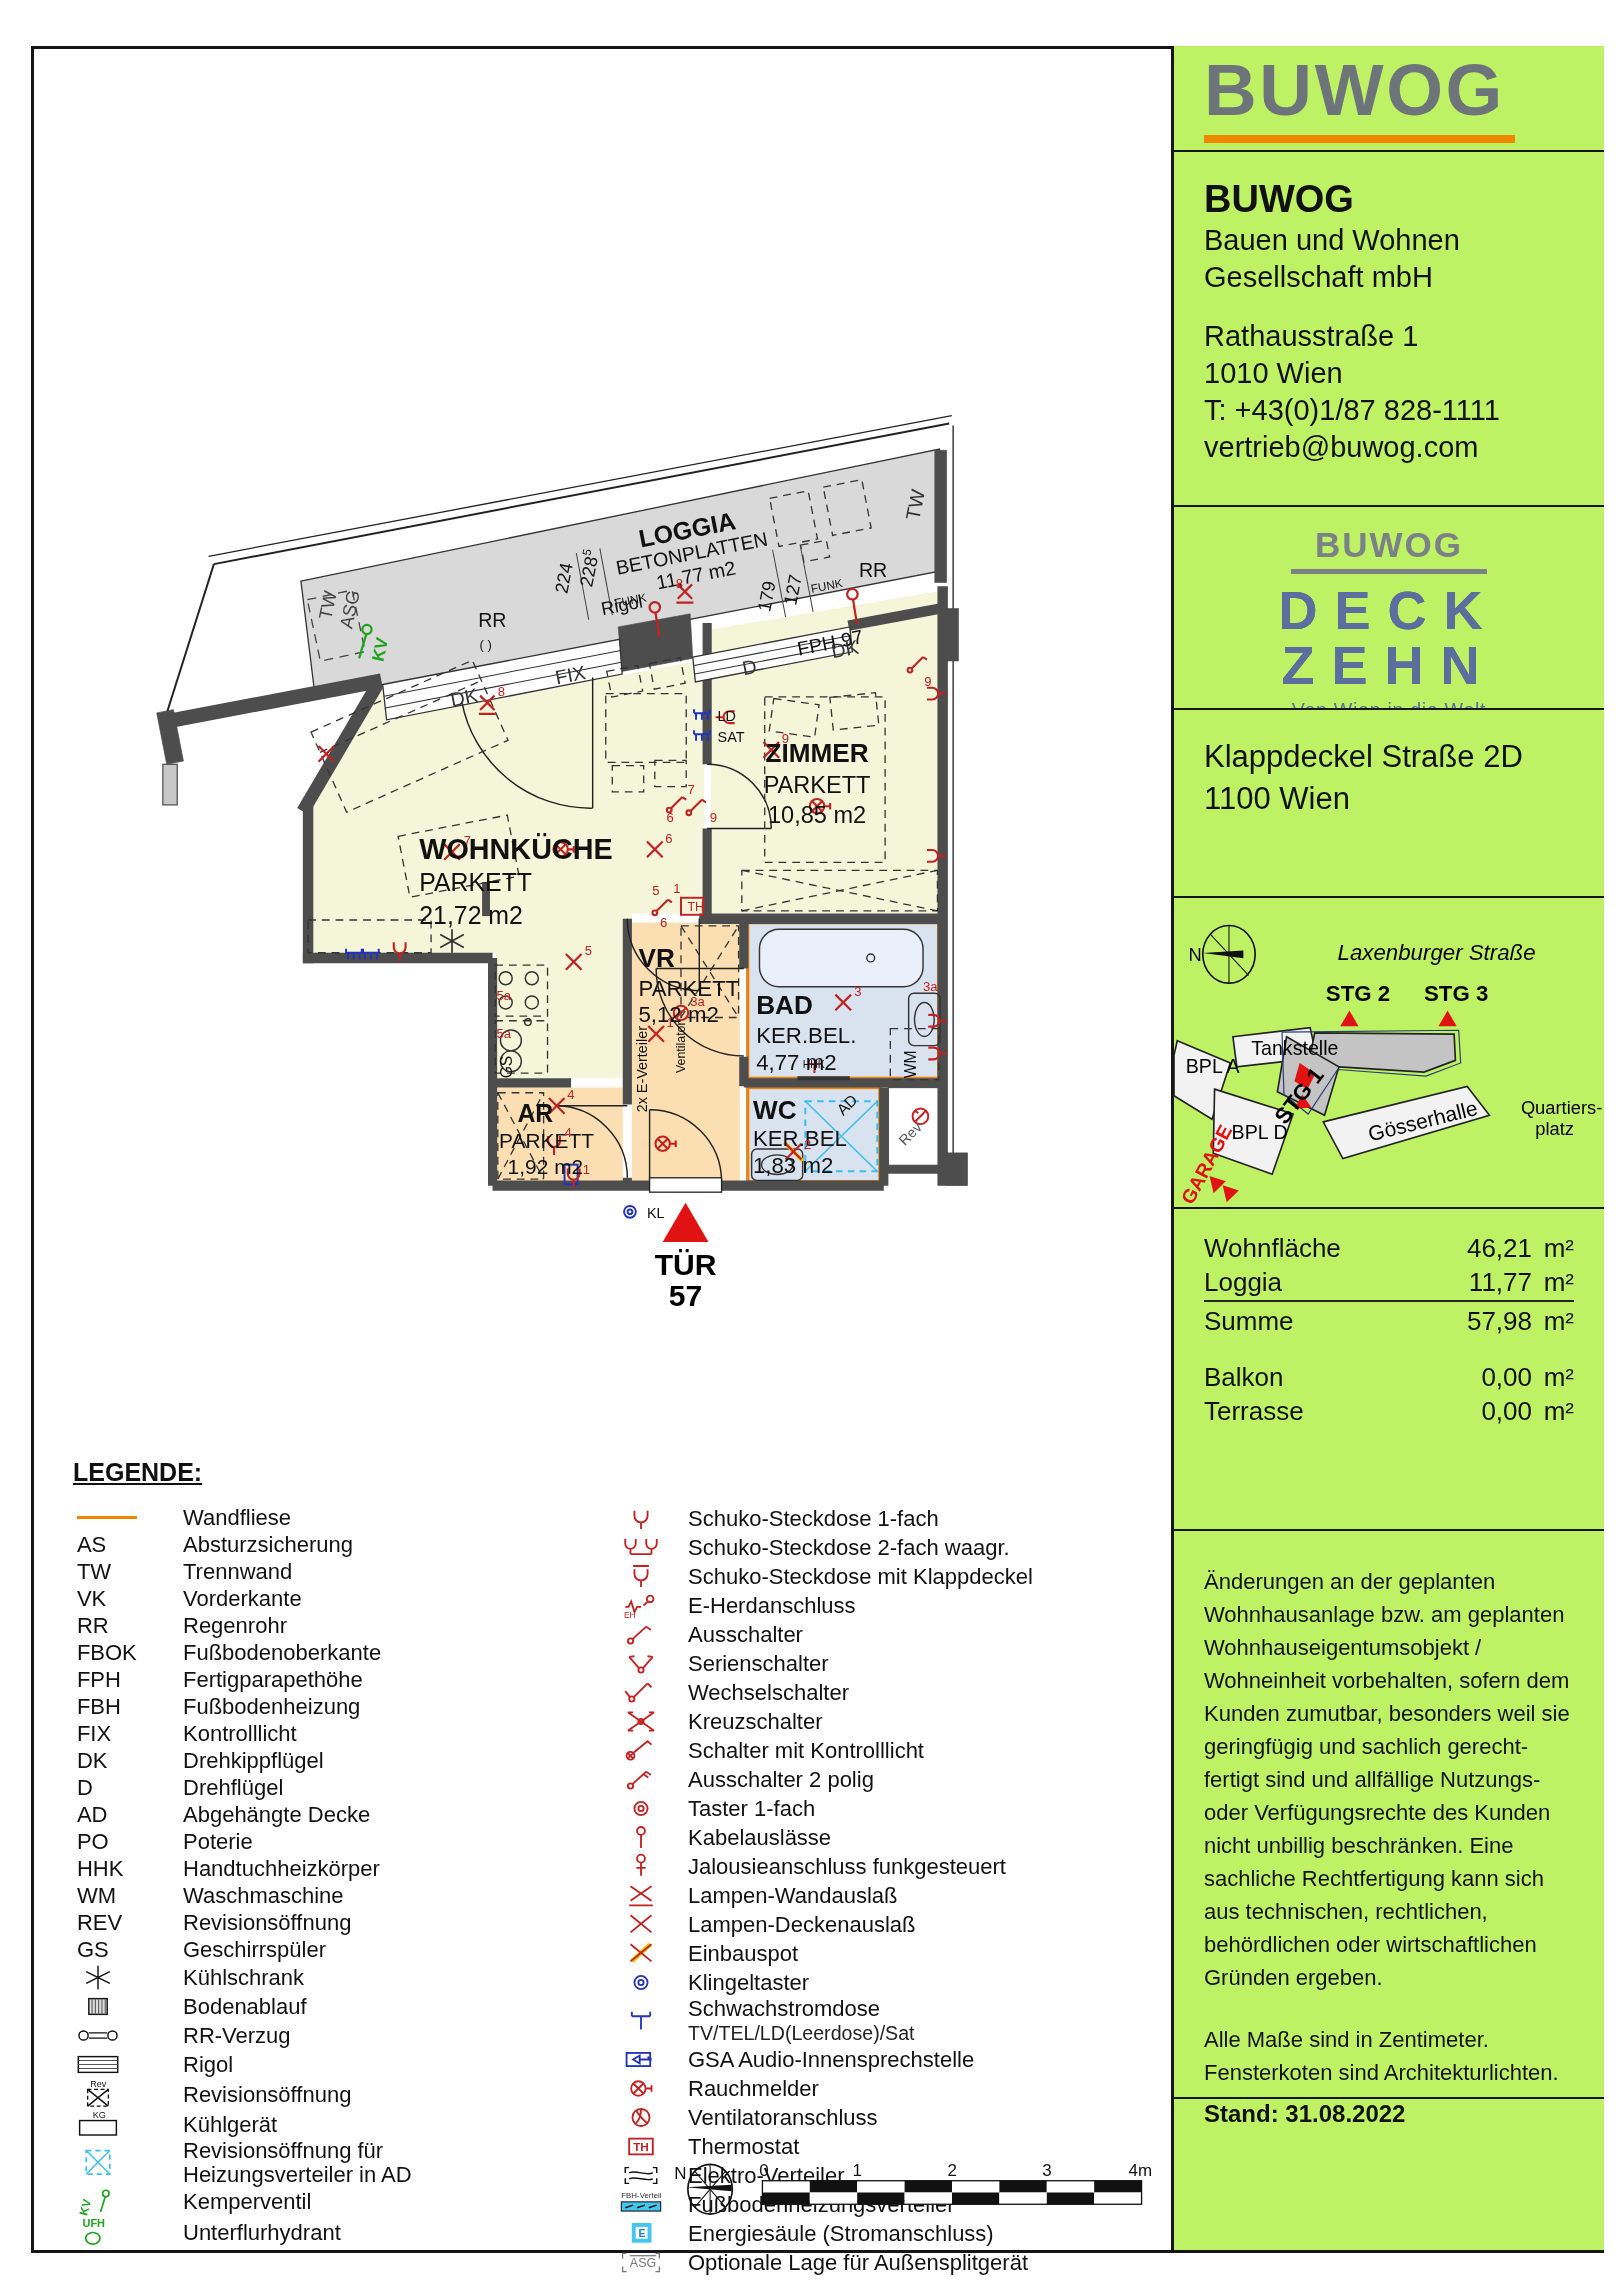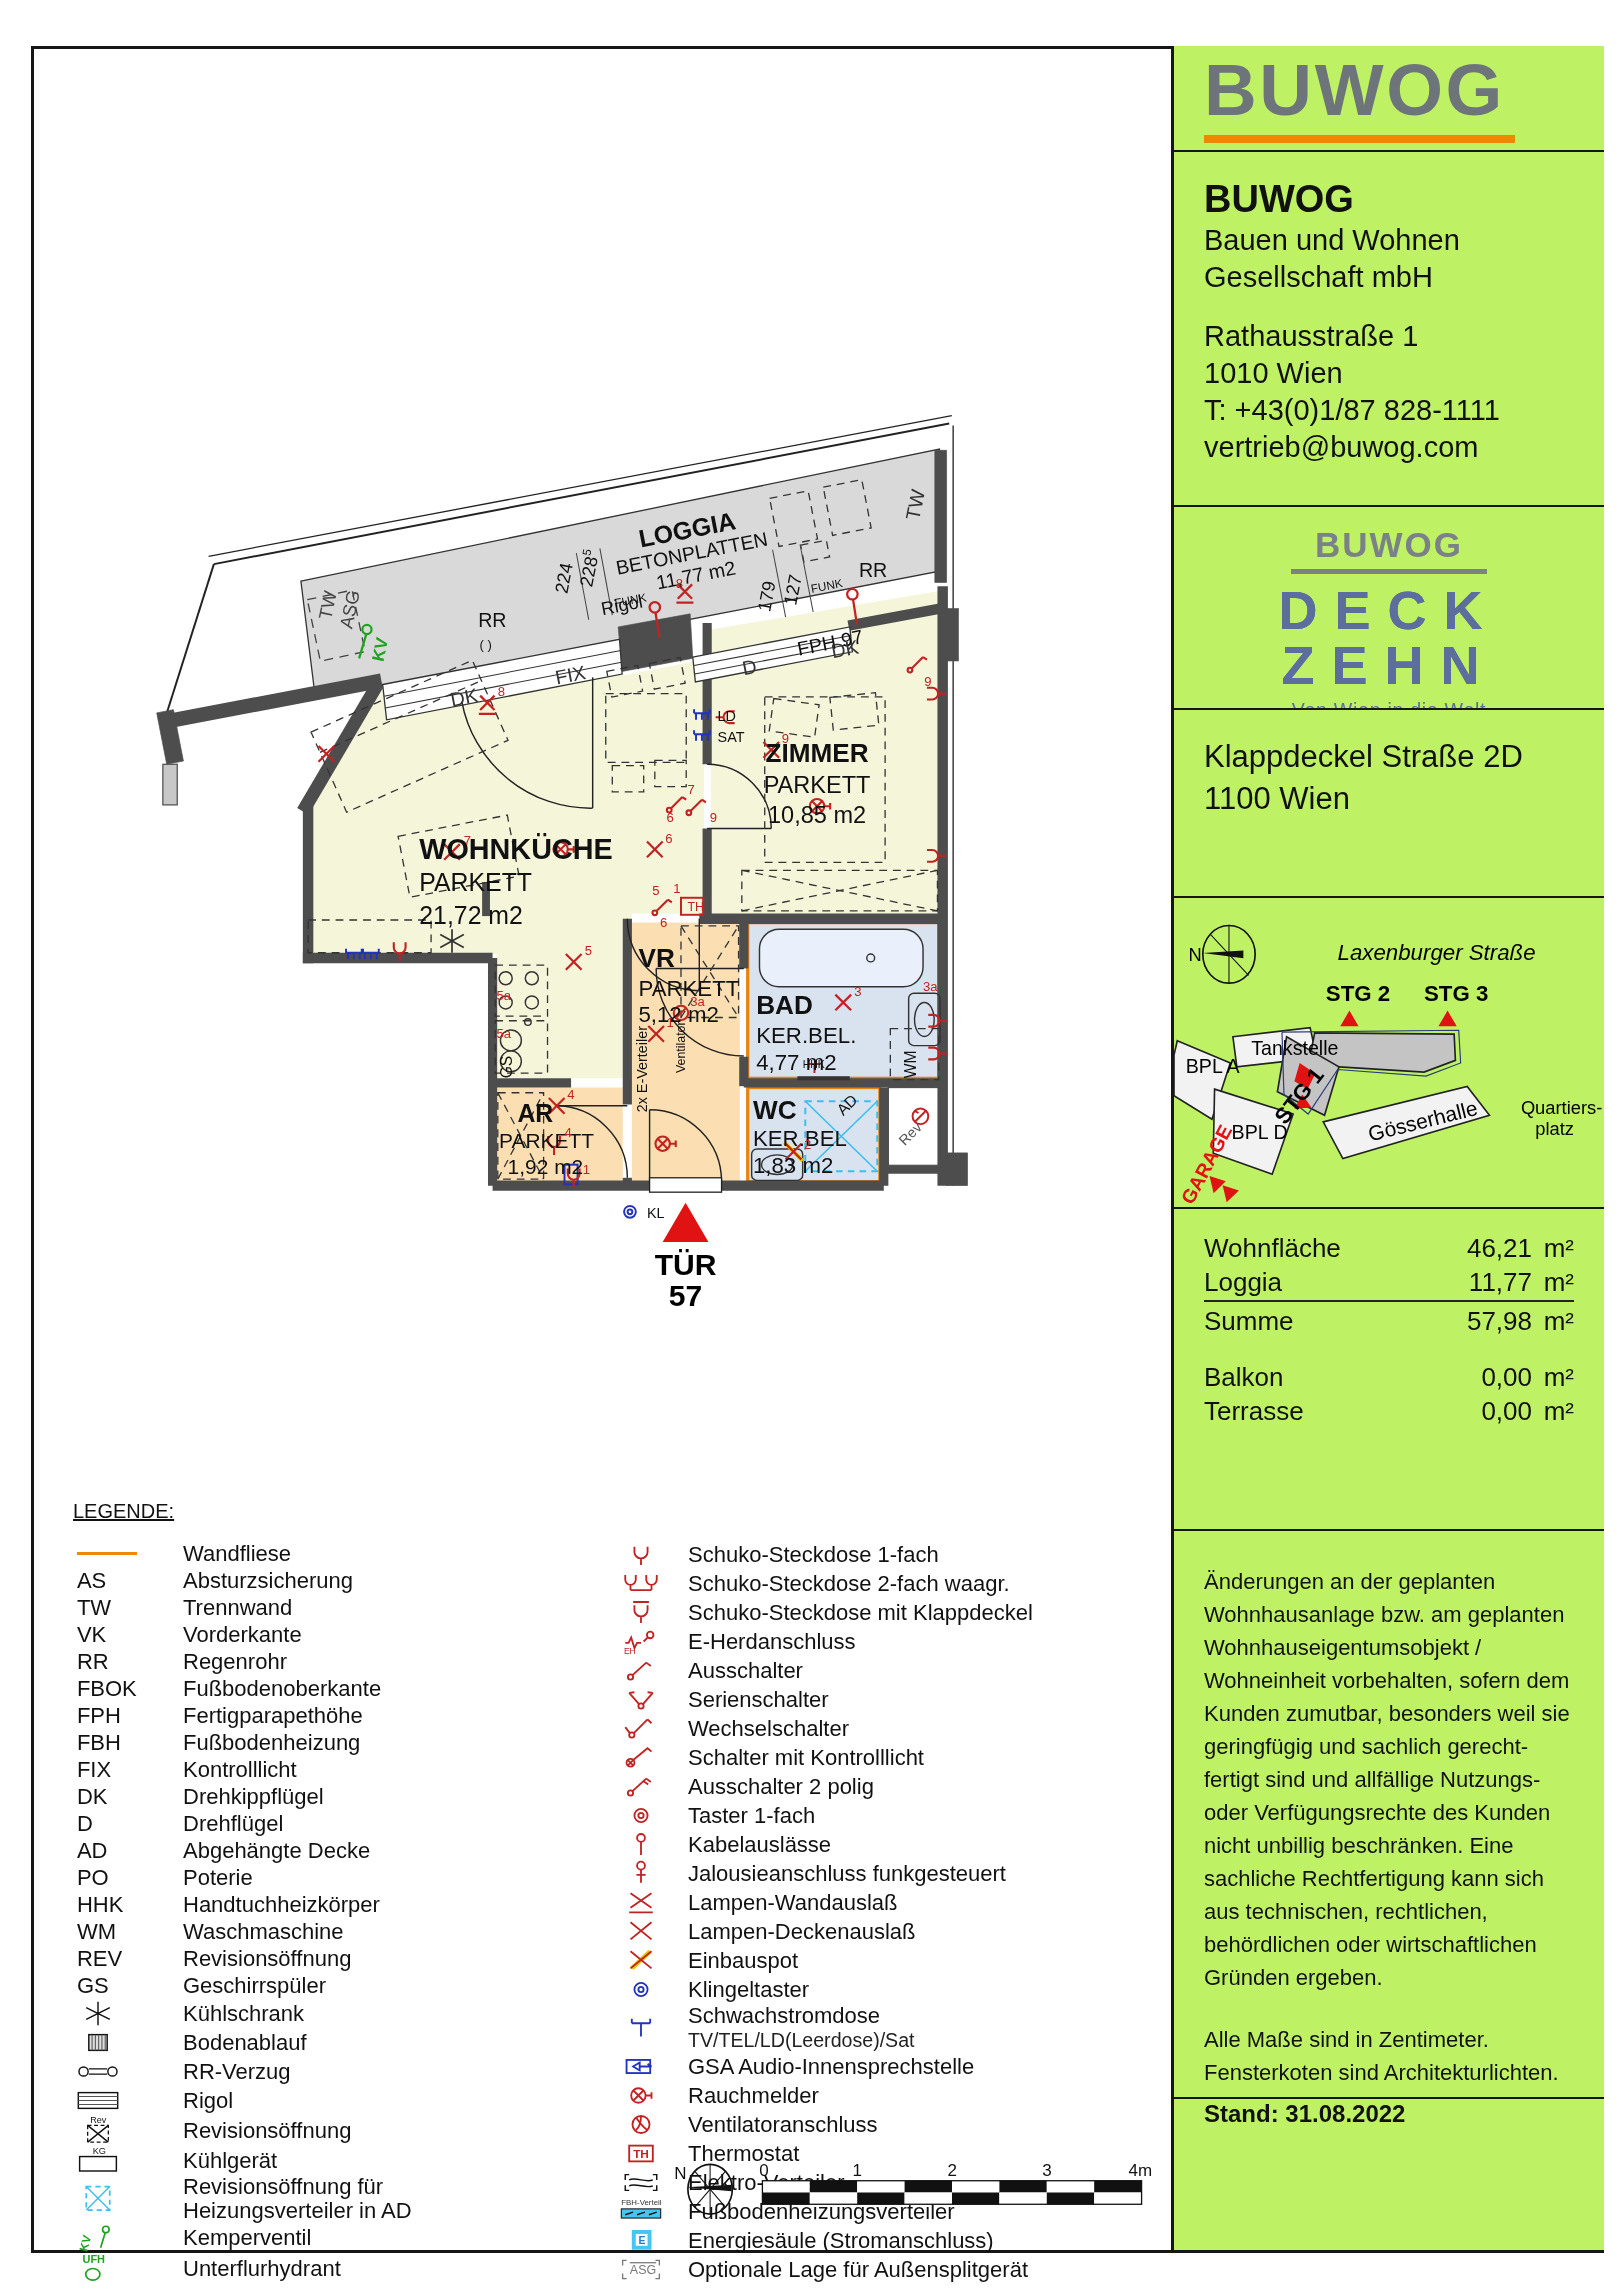--- a/index.html
+++ b/index.html
@@ -30,21 +30,21 @@
   .irow .lab{flex:1;}
   .irow .val{width:85px;text-align:right;}
   .irow .unit{width:42px;text-align:right;}
   .irule{border-top:2px solid #222;margin:1.3px 0;}
   .ispace{height:22px;}
   .sec-disc{height:568px;padding-top:34px;font-size:22px;line-height:33px;}
   .sec-disc p{margin:0 0 29px 0;}
   .sec-stand{height:29.4px;border-bottom:none;display:flex;align-items:center;font-size:24px;font-weight:bold;}
   
   .legend{position:absolute;left:73px;top:1458px;width:1083px;}
-  .leg-title{font-size:20px;font-weight:normal;text-decoration:underline;margin-bottom:17px;margin-top:42px;}
+  .leg-title{font-size:25px;font-weight:bold;text-decoration:underline;margin-bottom:17px;}
   .leg-cols{display:flex;}
   .leg-col-l{width:517px;}
   .leg-col-r{width:563px;}
   .lrow{display:flex;align-items:center;min-height:27px;}
   .lsym{width:110px;display:flex;justify-content:flex-start;align-items:center;padding-left:3.9px;box-sizing:border-box;}
   .leg-col-r .lsym{width:98px;justify-content:center;}
   .llab{font-size:22px;line-height:24px;}
   .llab .sub{font-size:19.6px;color:#222;}
   .sy-txt{font-size:22px;color:#111;}
   .sy-line{display:inline-block;width:60px;border-top:3.3px solid #ef8700;}
@@ -640,20 +640,29 @@
               <svg class="sy" width="42" height="29" viewBox="0 0 64 44">
                 <circle cx="18" cy="32" r="4" stroke="#c22222" fill="none" stroke-width="2.8"></circle>
                 <path d="M21 29 L42 8 M42 8 l6 6 M15 29 L8 20" stroke="#c22222" fill="none" stroke-width="2.8"></path>
               </svg>
             </span>
             <span class="llab">Wechselschalter</span>
           </div>
           <div class="lrow">
             <span class="lsym">
               <svg class="sy" width="42" height="29" viewBox="0 0 64 44">
+                <path d="M12 8 L52 36 M12 36 L52 8 M12 8 h8 M52 8 h-8 M12 36 h8 M52 36 h-8" stroke="#c22222" fill="none" stroke-width="2.8"></path>
+                <circle cx="32" cy="22" r="4" stroke="#c22222" fill="none" stroke-width="2.8"></circle>
+              </svg>
+            </span>
+            <span class="llab">Kreuzschalter</span>
+          </div>
+          <div class="lrow">
+            <span class="lsym">
+              <svg class="sy" width="42" height="29" viewBox="0 0 64 44">
                 <circle cx="16" cy="30" r="6" stroke="#c22222" fill="none" stroke-width="2.8"></circle>
                 <path d="M12 26 l8 8 M12 34 l8 -8 M21 25 L42 8 l6 5" stroke="#c22222" fill="none" stroke-width="2.8"></path>
               </svg>
             </span>
             <span class="llab">Schalter mit Kontrolllicht</span>
           </div>
           <div class="lrow">
             <span class="lsym">
               <svg class="sy" width="42" height="29" viewBox="0 0 64 44">
                 <circle cx="16" cy="32" r="4" stroke="#c22222" fill="none" stroke-width="2.8"></circle>

